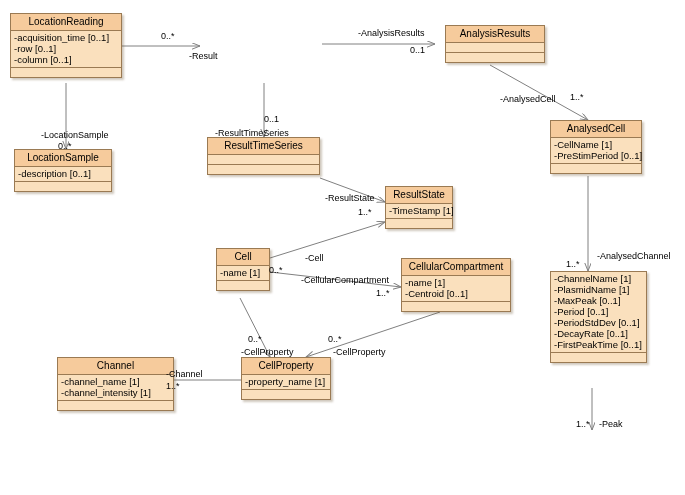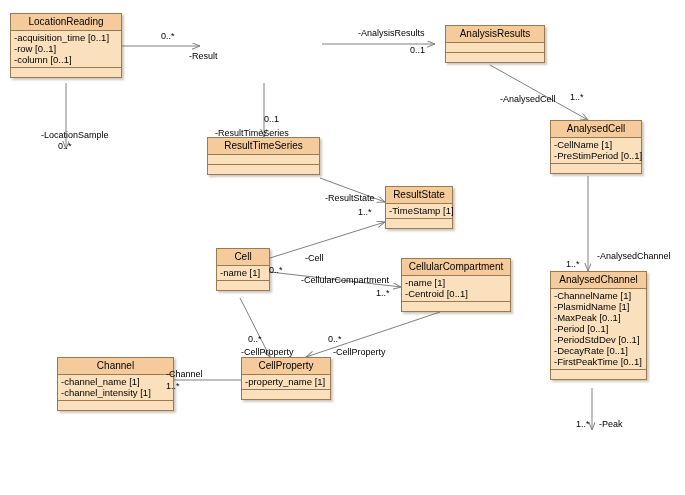--- a/index.html
+++ b/index.html
@@ -108,20 +108,27 @@
   <div class="uml-class" style="left:10px;top:13px;width:112px;">
     <div class="uml-header">LocationReading</div>
     <div class="uml-attrs">
       <div class="attr">-acquisition_time [0..1]</div>
       <div class="attr">-row [0..1]</div>
       <div class="attr">-column [0..1]</div>
     </div>
     <div class="uml-ops"></div>
   </div>
 
+  <div class="uml-class" style="left:14px;top:149px;width:98px;">
+    <div class="uml-header">LocationSample</div>
+    <div class="uml-attrs">
+      <div class="attr">-description [0..1]</div>
+    </div>
+    <div class="uml-ops"></div>
+  </div>
 
 
   <div class="uml-class" style="left:445px;top:25px;width:100px;">
     <div class="uml-header">AnalysisResults</div>
     <div class="uml-attrs empty"></div>
     <div class="uml-ops"></div>
   </div>
 
   <div class="uml-class" style="left:550px;top:120px;width:92px;">
     <div class="uml-header">AnalysedCell</div>
@@ -157,21 +164,20 @@
   <div class="uml-class" style="left:401px;top:258px;width:110px;">
     <div class="uml-header">CellularCompartment</div>
     <div class="uml-attrs">
       <div class="attr">-name [1]</div>
       <div class="attr">-Centroid [0..1]</div>
     </div>
     <div class="uml-ops"></div>
   </div>
 
   <div class="uml-class" style="left:550px;top:271px;width:97px;">
-    <div class="uml-header">AnalysedChannel</div>
     <div class="uml-attrs">
       <div class="attr">-ChannelName [1]</div>
       <div class="attr">-PlasmidName [1]</div>
       <div class="attr">-MaxPeak [0..1]</div>
       <div class="attr">-Period [0..1]</div>
       <div class="attr">-PeriodStdDev [0..1]</div>
       <div class="attr">-DecayRate [0..1]</div>
       <div class="attr">-FirstPeakTime [0..1]</div>
     </div>
     <div class="uml-ops"></div>

